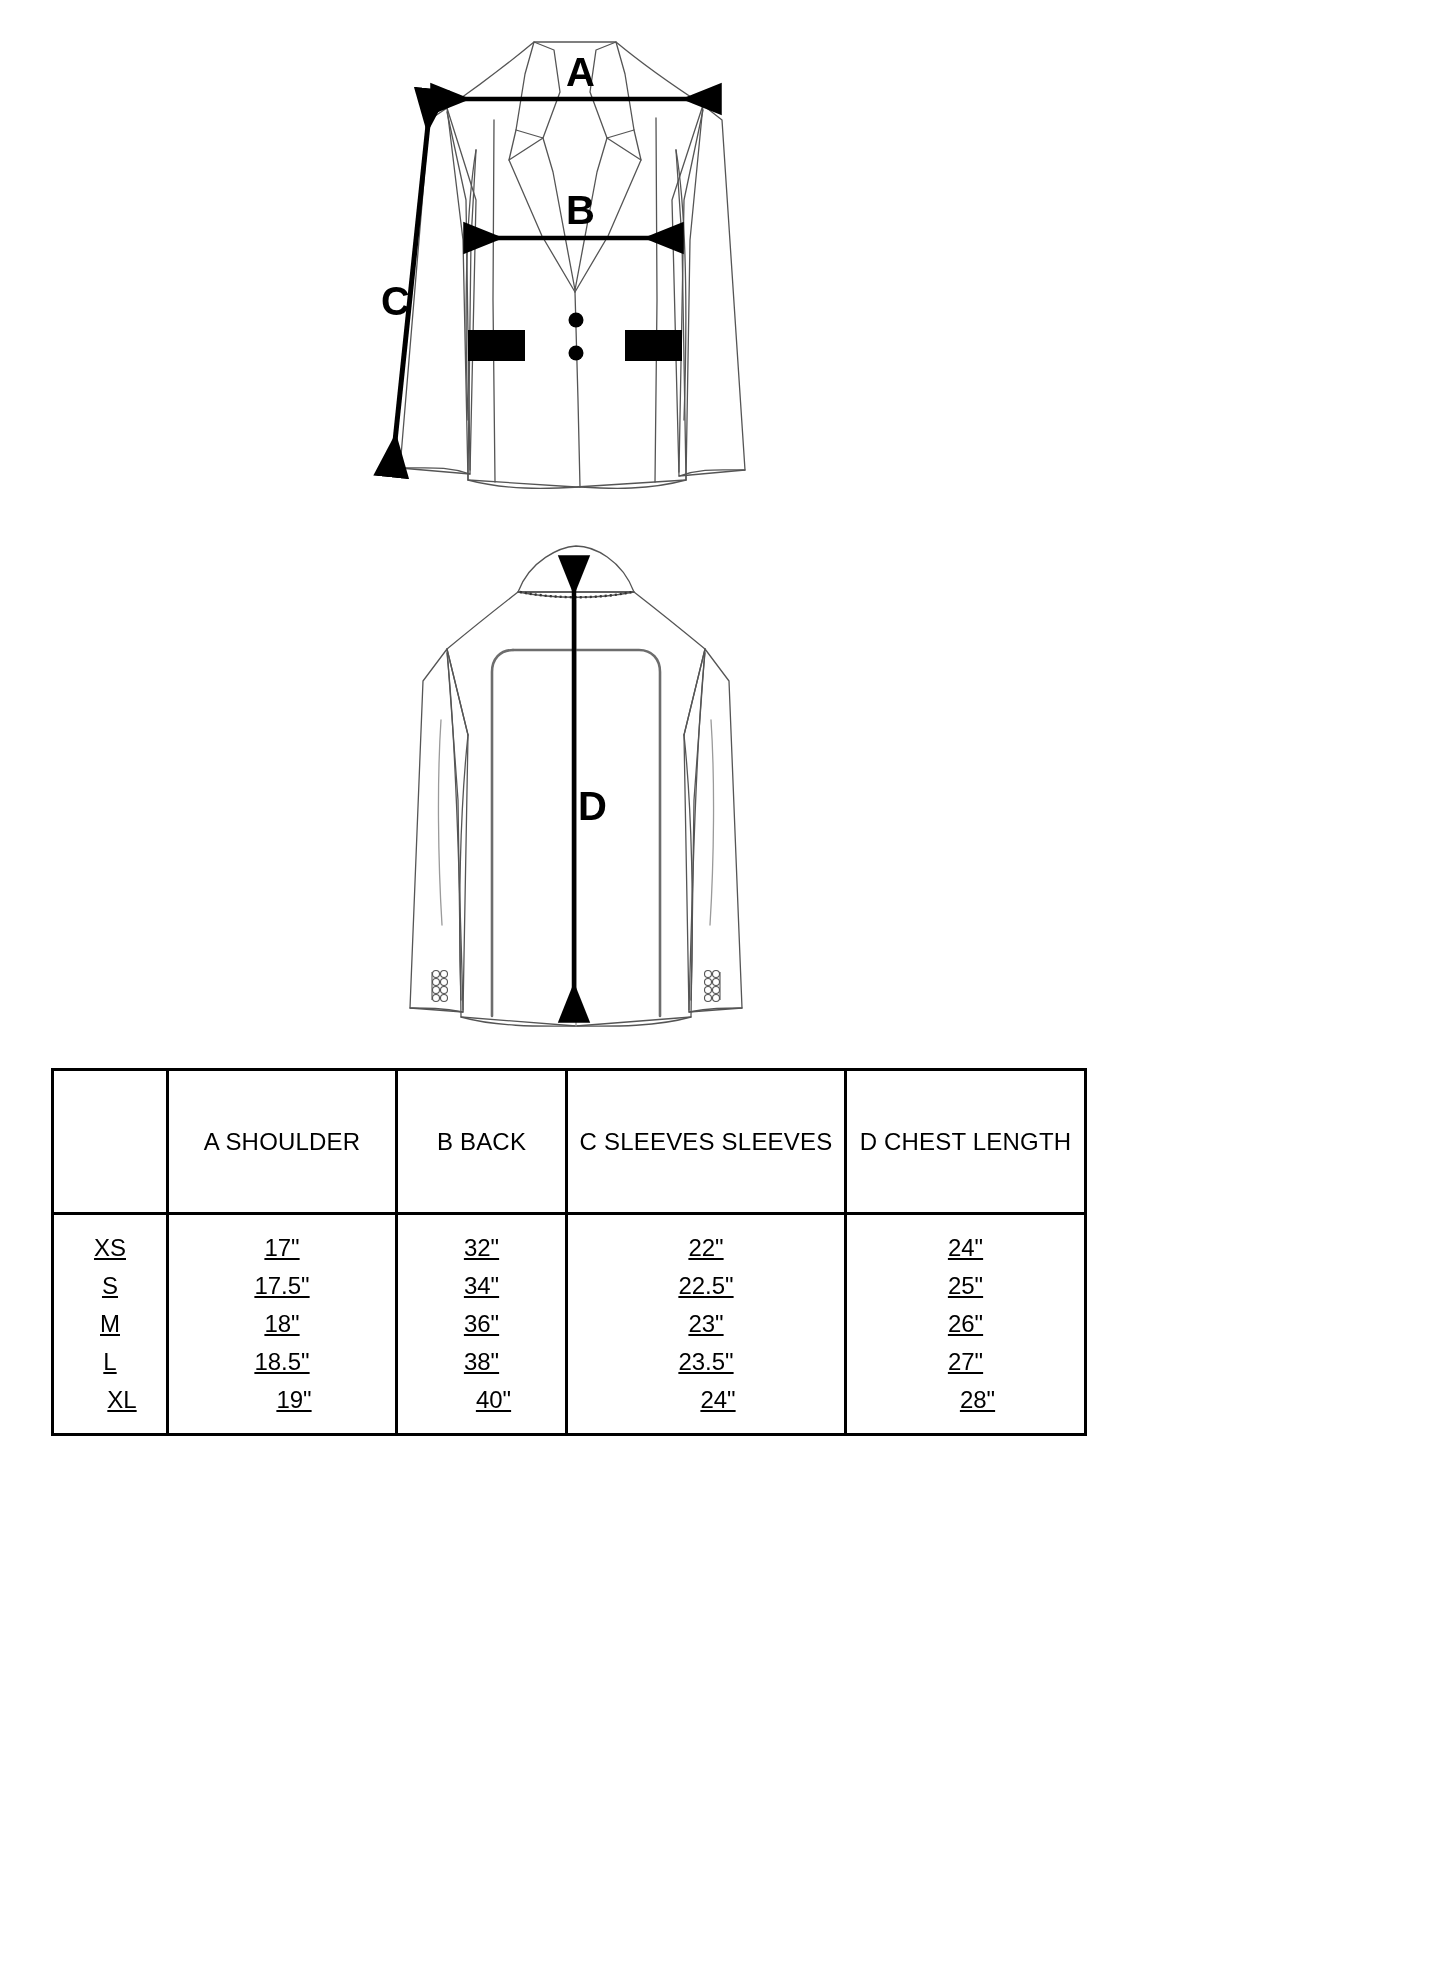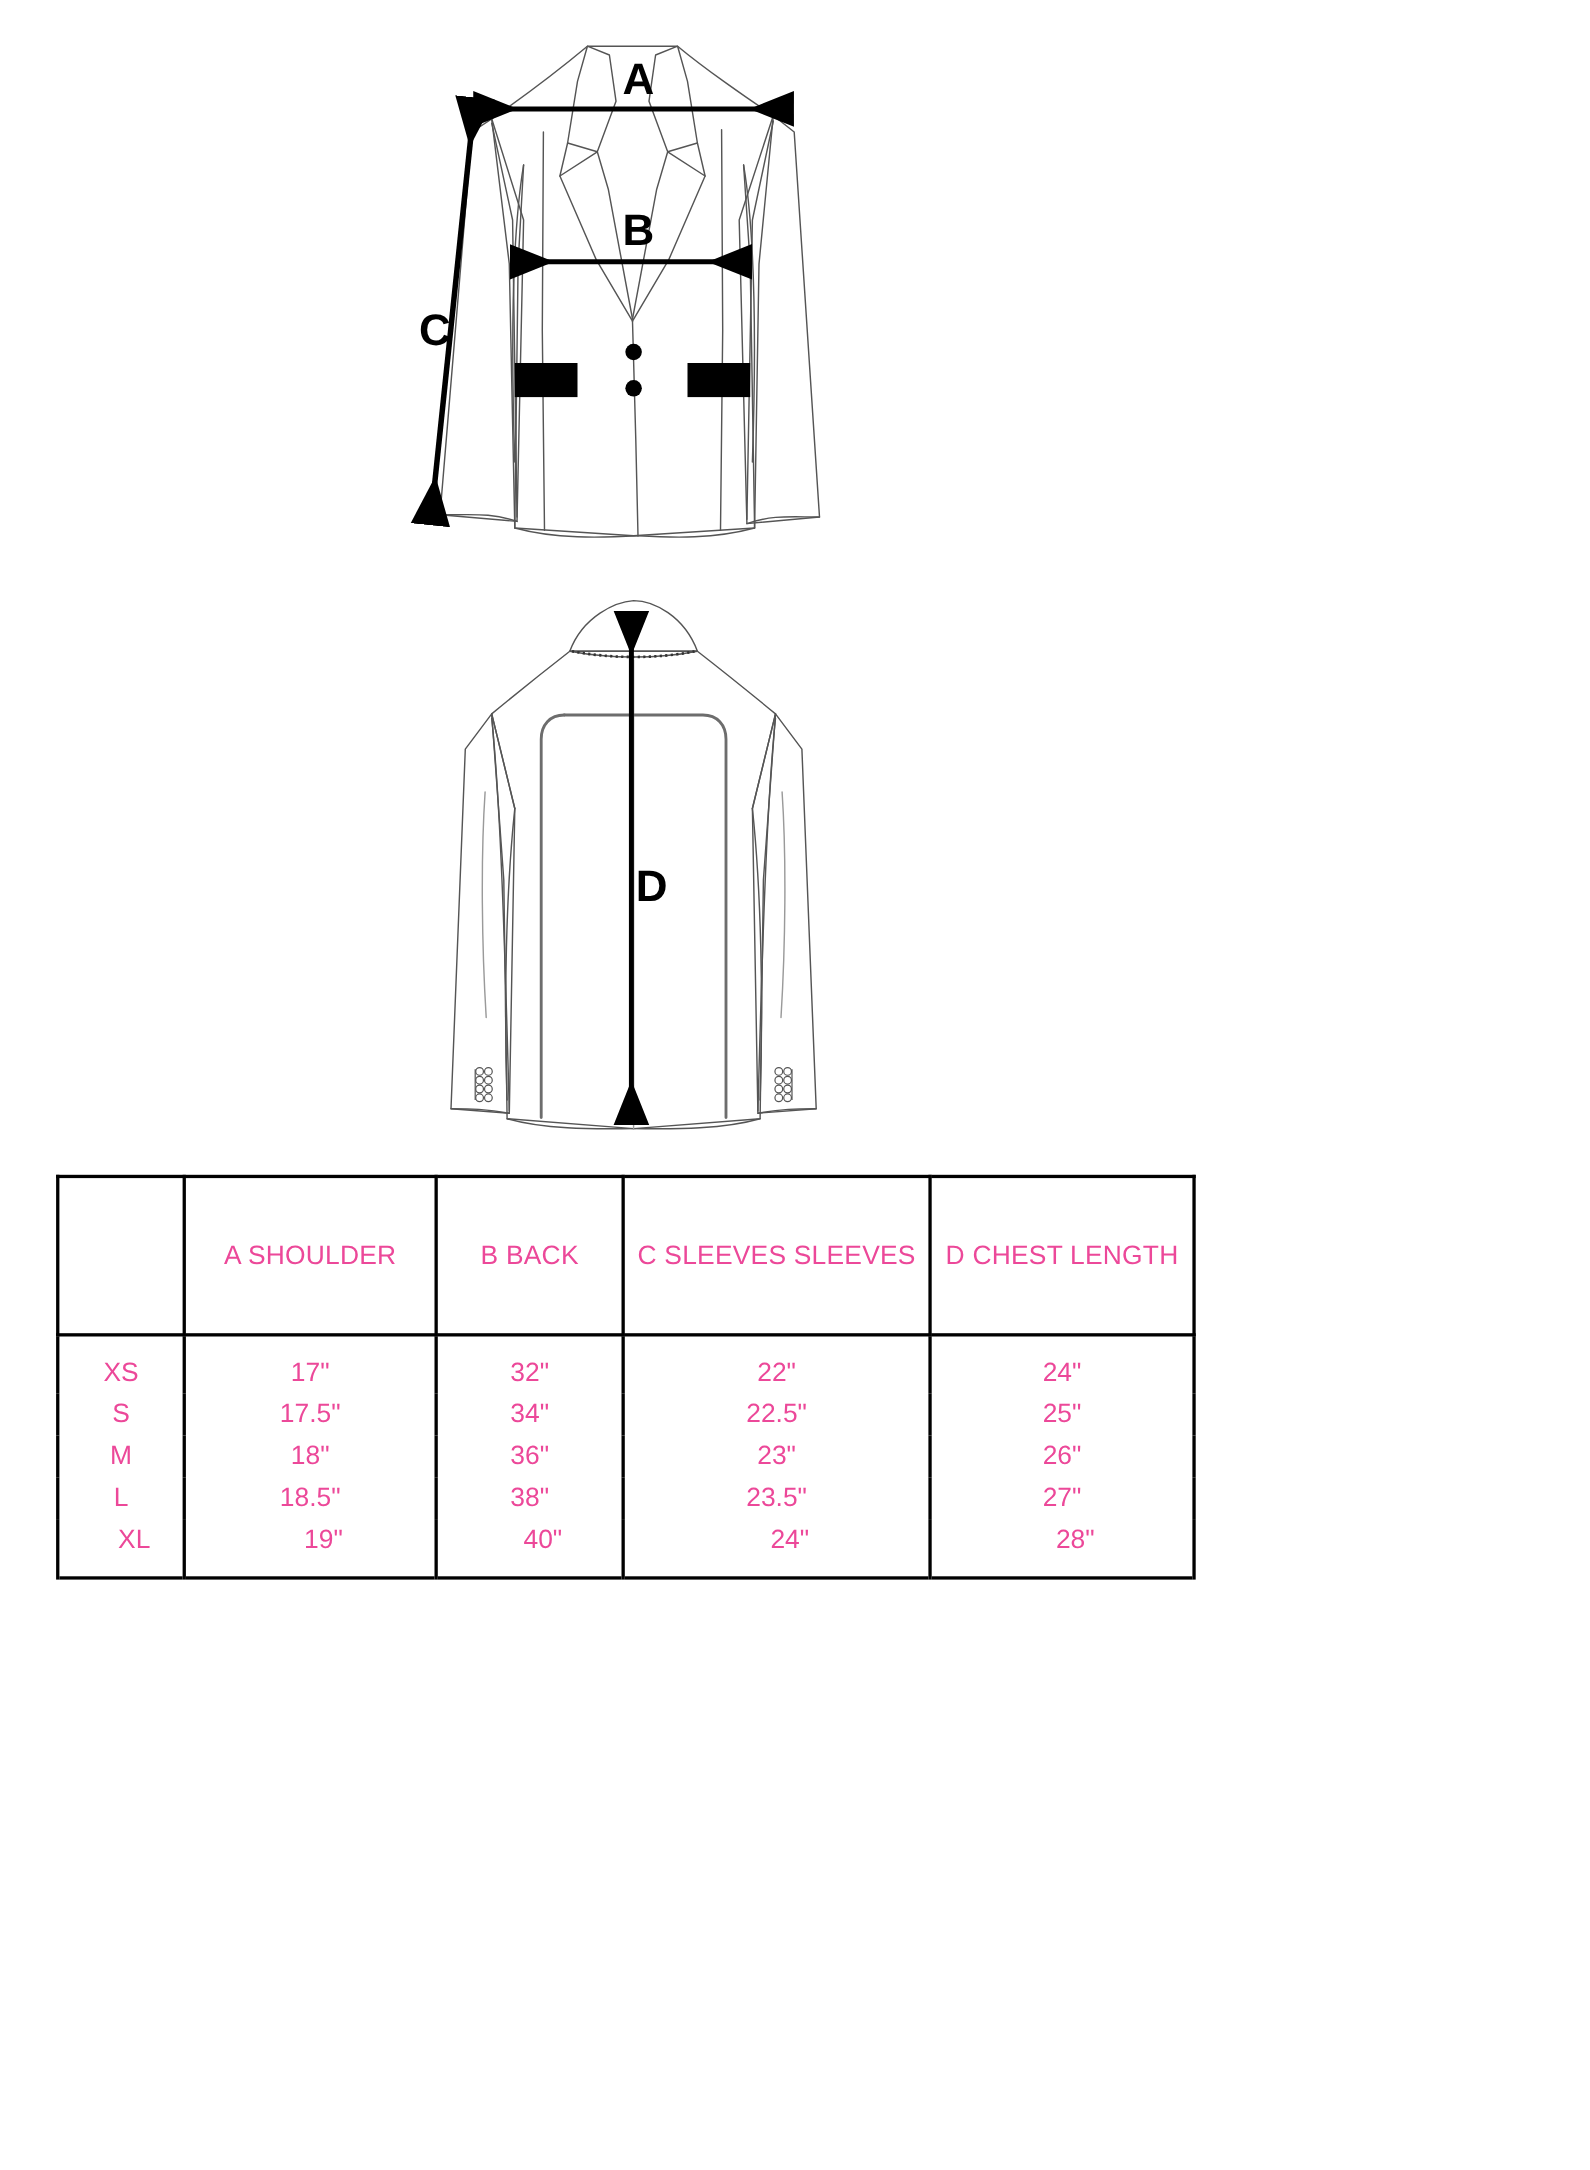--- a/index.html
+++ b/index.html
@@ -42,34 +42,35 @@
     background:#fff;
     table-layout:fixed;
   }
   table.size-table td,
   table.size-table th{
     border:3px solid #000;
     text-align:center;
     vertical-align:middle;
     font-weight:normal;
     font-family:"Liberation Sans", sans-serif;
-    color:#ec4899;
+    color:#000000;
     padding:0;
   }
   table.size-table thead th{
     height:141px;
     font-size:24px;
     letter-spacing:0.2px;
   }
   table.size-table tbody td{
     font-size:24px;
     height:38px;
     line-height:38px;
     border-top:0;
     border-bottom:0;
+    text-decoration:underline;
   }
   table.size-table tbody tr:first-child td{padding-top:14px;}
   table.size-table tbody tr:last-child td{padding-bottom:14px;padding-left:24px;}
 
   
   col.c-size{width:115px;}
   col.c-a{width:229px;}
   col.c-b{width:170px;}
   col.c-c{width:279px;}
   col.c-d{width:240px;}

